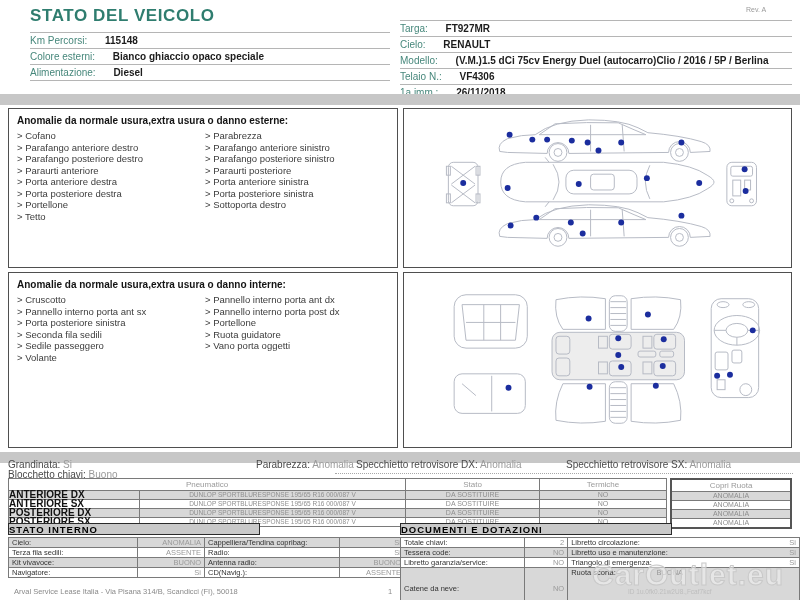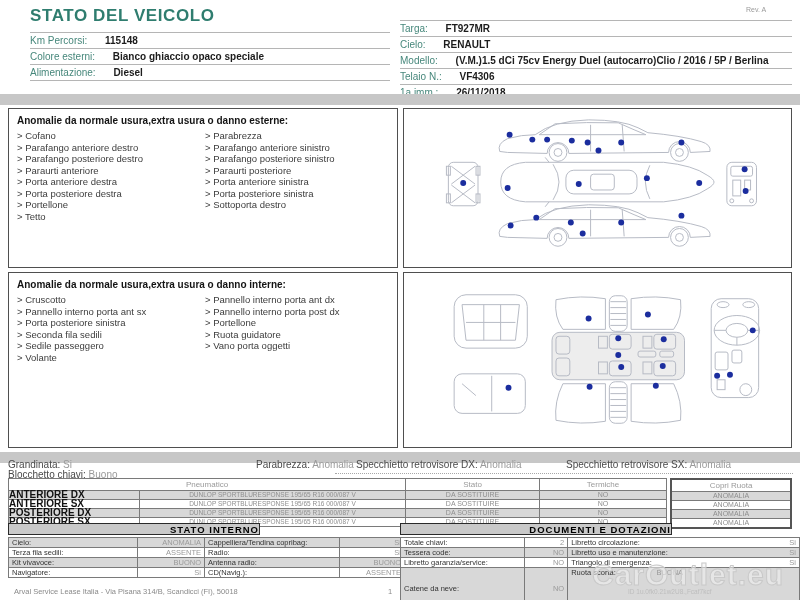--- a/index.html
+++ b/index.html
@@ -51,21 +51,21 @@
   .pos-cell{width:130px;font-size:10px;font-weight:bold;color:#111;padding-left:3px;}
   .desc-cell{width:265px;font-size:6.5px;color:#8f8f8f;text-align:center;}
   .stato-cell{width:133px;font-size:7px;color:#8f8f8f;text-align:center;}
   .term-cell{width:126px;font-size:7px;color:#8f8f8f;text-align:center;}
   .copri{position:absolute;left:670px;top:478px;border:2px solid #555;}
   .copri td{width:118px;height:8px;line-height:8px;font-size:7px;color:#8f8f8f;text-align:center;}
   .row-gray{background:#d8d8d8;} .row-white{background:#ffffff;}
 
   
   .secbar{position:absolute;height:12px;line-height:12px;background:#c9c9c9;border:1px solid #2a2a2a;
-          box-sizing:border-box;text-align:right;font-size:9.5px;font-weight:bold;color:#000;letter-spacing:1px;}
+          box-sizing:border-box;text-align:left;font-size:9.5px;font-weight:bold;color:#000;letter-spacing:1px;}
   .bar-si{left:8px;top:523px;width:252px;}
   .bar-doc{left:400px;top:523px;width:272px;}
 
   
   .btable{position:absolute;top:537px;}
   .btable td{border:1px solid #7a7a7a;height:9px;line-height:9px;font-size:7.5px;padding:0 3px;}
   .si-table{left:8px;}
   .doc-table{left:400px;}
   .lblc{color:#333;}
   .valc{color:#9a9a9a;text-align:right;}

